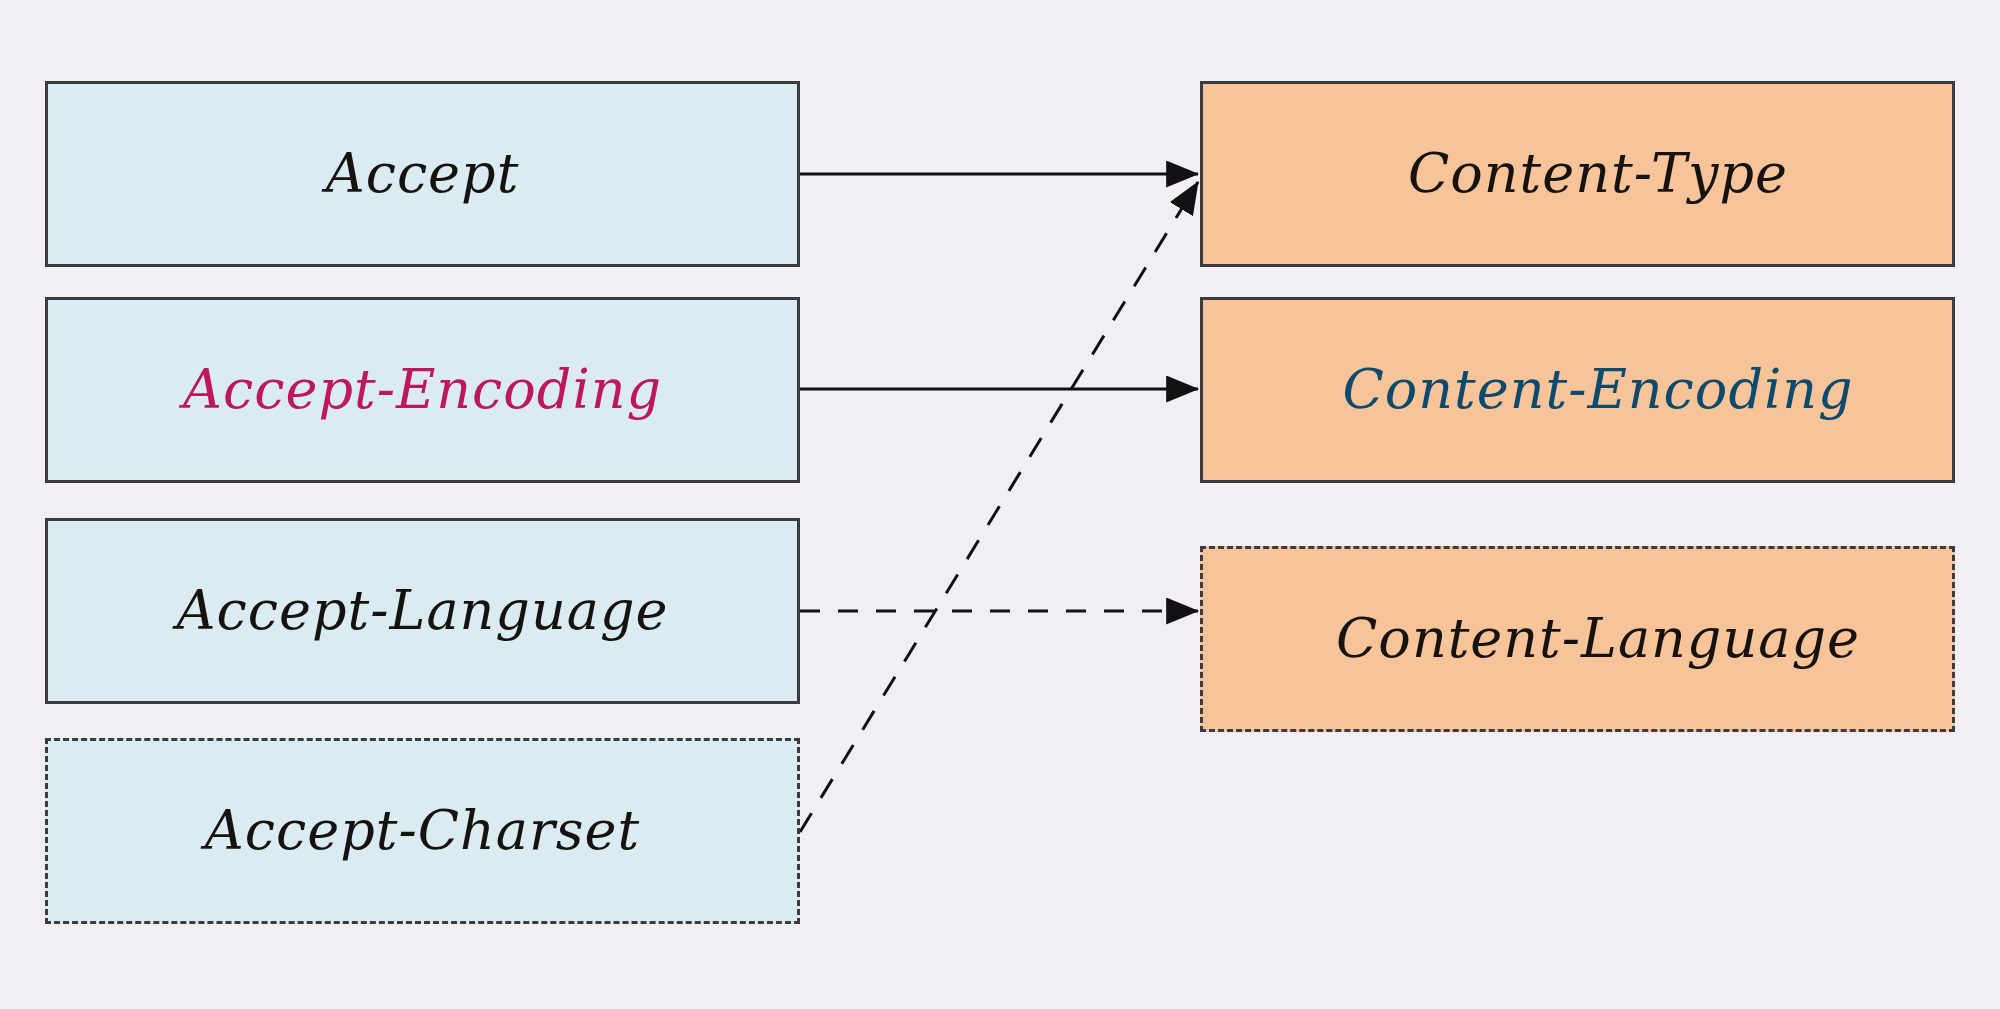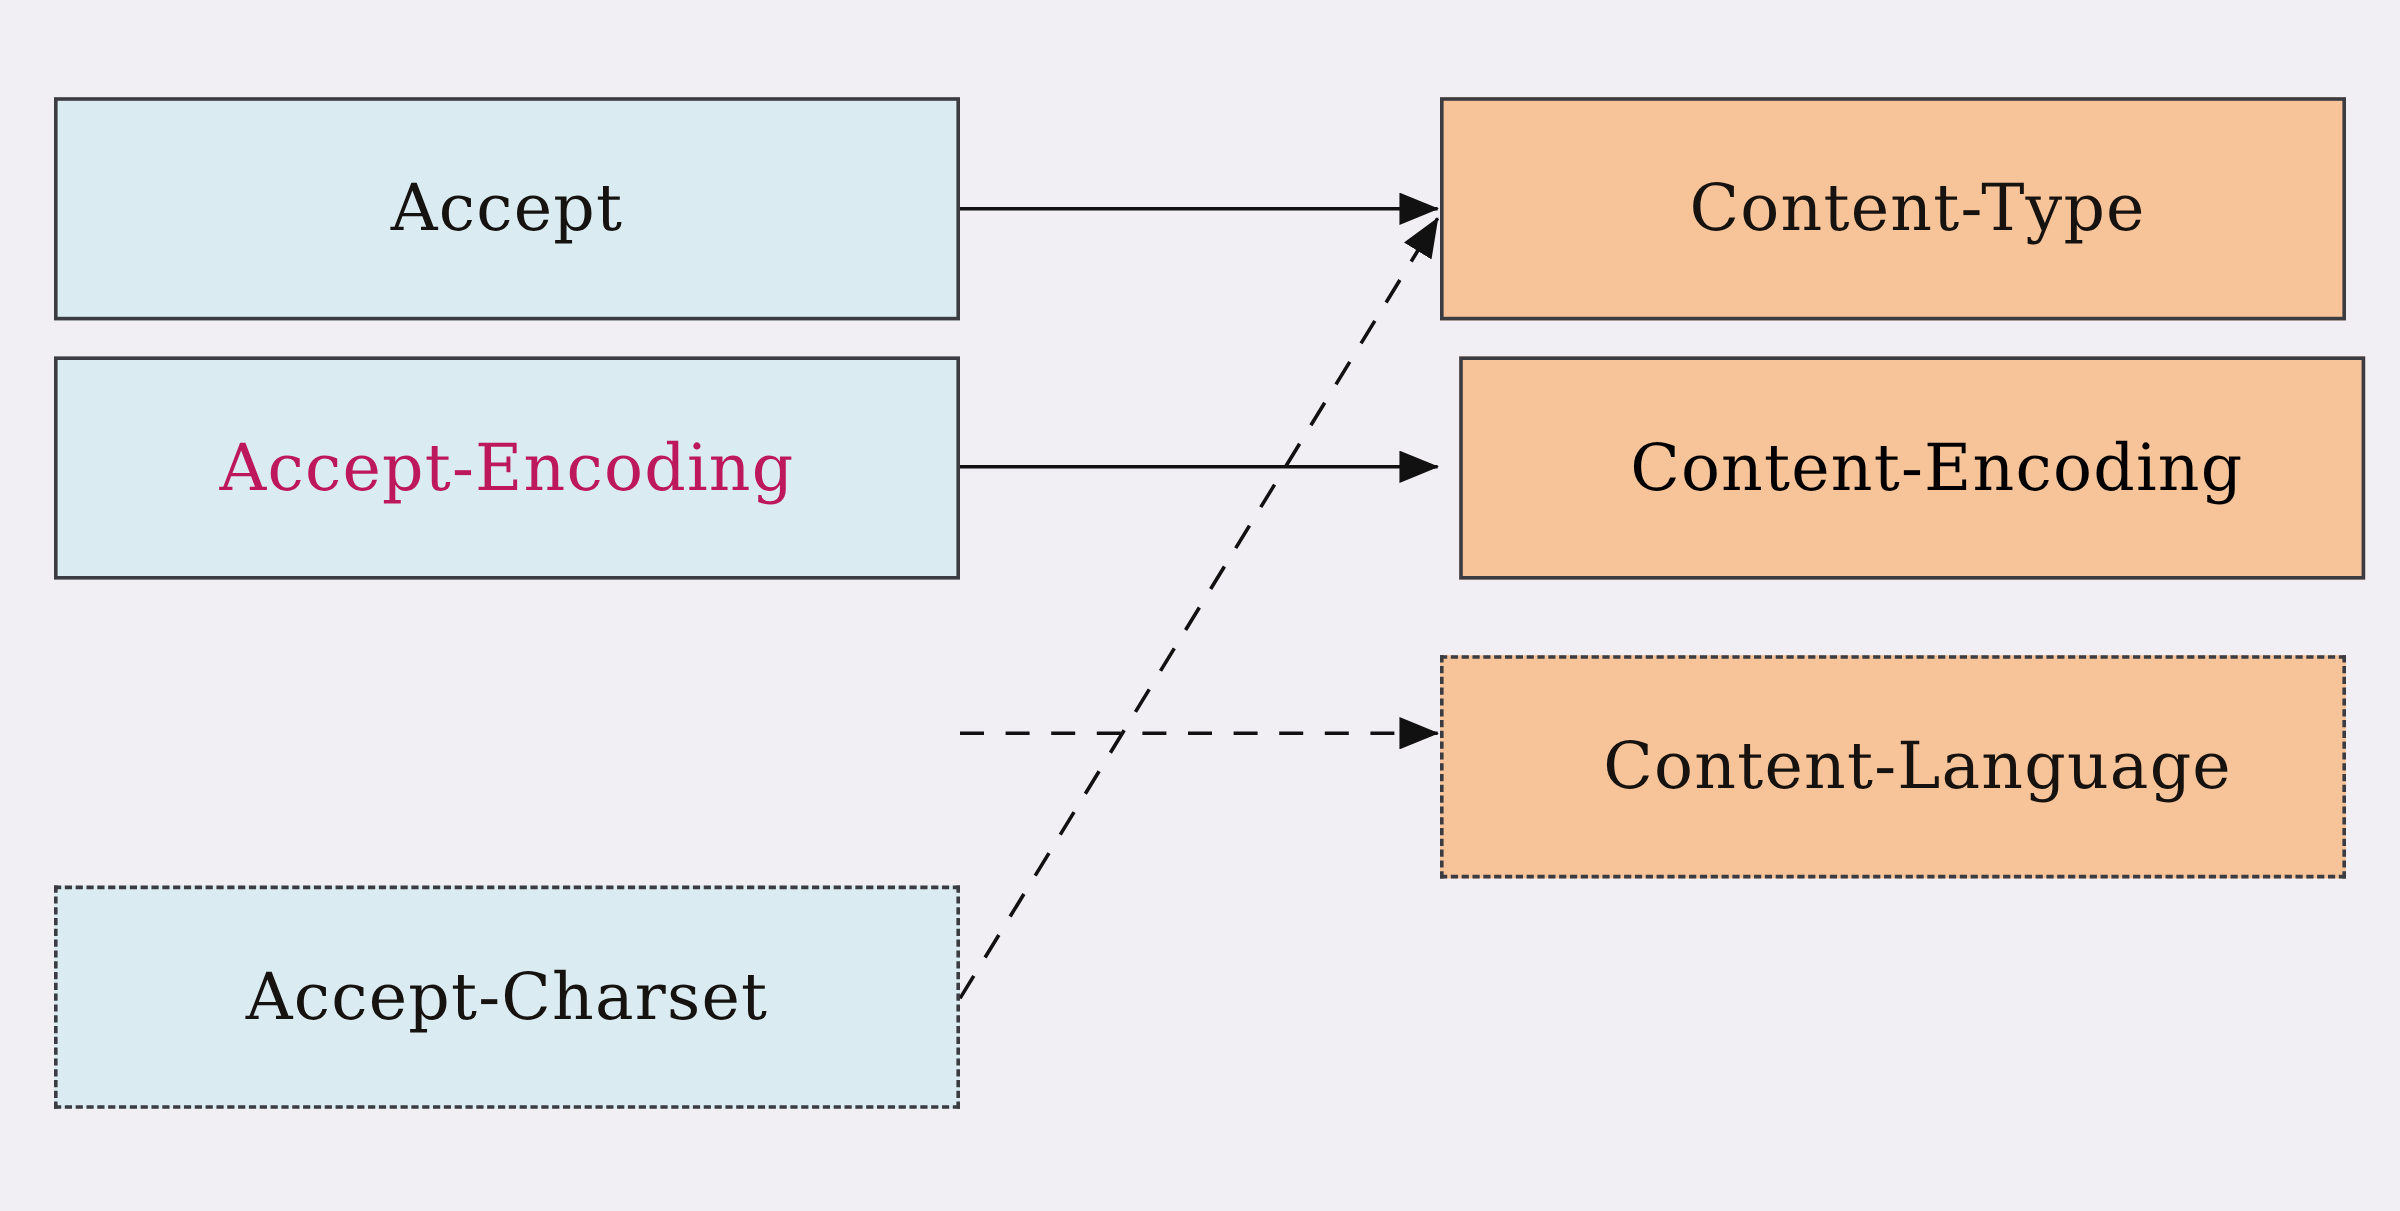--- a/index.html
+++ b/index.html
@@ -10,20 +10,21 @@
     width: 2000px;
     height: 1009px;
     background: #f1eef4;
     font-family: "DejaVu Serif", "Liberation Serif", serif;
     overflow: hidden;
   }
   #diagram-canvas {
     position: relative;
     width: 1908px;
     height: 1009px;
+    font-style: italic;
   }
   .node-box {
     position: absolute;
     box-sizing: border-box;
     display: flex;
     align-items: center;
     justify-content: center;
     color: #16120f;
     font-size: 54px;
     letter-spacing: 1px;
@@ -76,27 +77,30 @@
 
     <line class="edge-line" stroke="#111111" stroke-width="3" stroke-dasharray="22 18" marker-end="url(#arrowhead)" x1="800" y1="832" x2="1198" y2="182"></line>
   </svg>
 
   <div class="node-box request solid" style="left: 45px; top: 81px; width: 755px; height: 186px; background: rgb(218, 236, 242); border-color: rgb(59, 59, 66); color: rgb(22, 18, 15);">
     <span class="node-label">Accept</span>
   </div>
   <div class="node-box request solid" style="left: 45px; top: 297px; width: 755px; height: 186px; background: rgb(218, 236, 242); border-color: rgb(59, 59, 66); color: #be185d;">
     <span class="node-label">Accept-Encoding</span>
   </div>
+  <div class="node-box request solid" style="left: 45px; top: 518px; width: 755px; height: 186px; background: rgb(218, 236, 242); border-color: rgb(59, 59, 66); color: rgb(22, 18, 15);">
+    <span class="node-label">Accept-Language</span>
+  </div>
   <div class="node-box request dashed" style="left: 45px; top: 738px; width: 755px; height: 186px; background: rgb(218, 236, 242); border-color: rgb(59, 59, 66); color: rgb(22, 18, 15); justify-content: center;">
     <span class="node-label">Accept-Charset</span>
   </div>
 
   <div class="node-box response solid" style="left: 1200px; top: 81px; width: 755px; height: 186px; background: rgb(247, 196, 154); border-color: rgb(59, 59, 66); color: rgb(22, 18, 15);">
     <span class="node-label">Content-Type</span>
   </div>
-  <div class="node-box response solid" style="left: 1200px; top: 297px; width: 755px; height: 186px; background: rgb(247, 196, 154); border-color: rgb(59, 59, 66); color: #000000; margin-left: 16px;">
+  <div class="node-box response solid" style="left: 1200px; top: 297px; width: 755px; height: 186px; background: rgb(247, 196, 154); border-color: rgb(59, 59, 66); color: #0c4a6e;">
     <span class="node-label">Content-Encoding</span>
   </div>
   <div class="node-box response dashed" style="left: 1200px; top: 546px; width: 755px; height: 186px; background: rgb(247, 196, 154); border-color: rgb(59, 59, 66); color: rgb(22, 18, 15);">
     <span class="node-label">Content-Language</span>
   </div>
 
 </div>
 
 </body></html>

